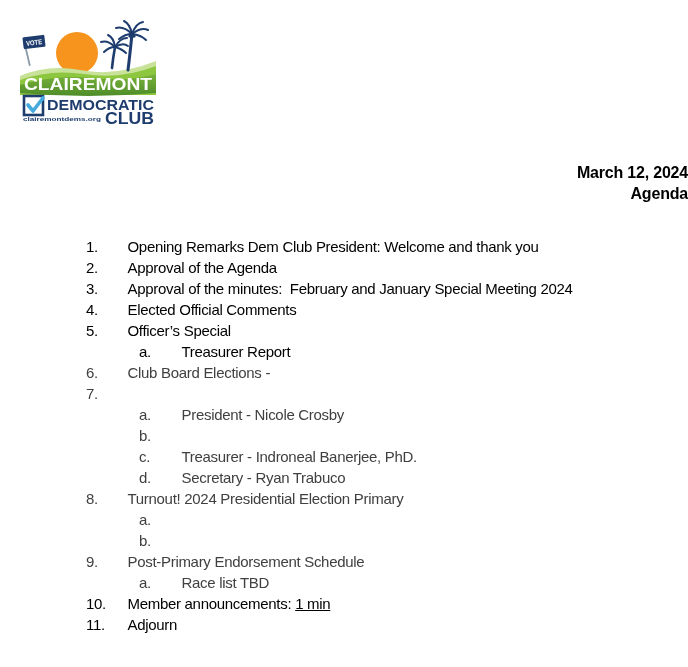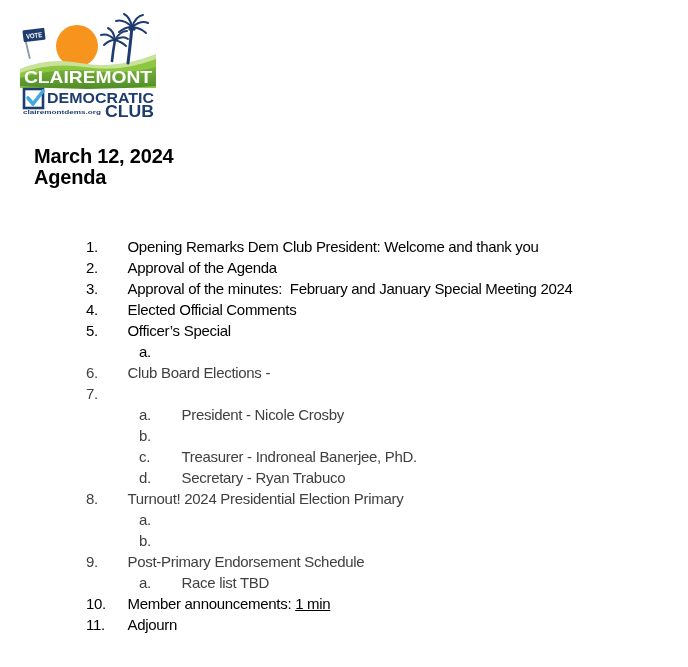--- a/index.html
+++ b/index.html
@@ -4,25 +4,25 @@
 <style>
   html,body { margin:0; padding:0; }
   body {
     width:688px; height:667px;
     background:#ffffff;
     font-family:"Liberation Sans", sans-serif;
     position:relative;
     overflow:hidden;
   }
   .logo {
-    position:absolute; left:20px; top:12px; width:136px; height:106px;
+    position:absolute; left:20px; top:19px; width:136px; height:106px;
   }
   .title-block {
-    position:absolute; top:146px; left:0; width:654px; padding-left:34px;
-    text-align:left; font-weight:bold; font-size:20px; line-height:21px;
+    position:absolute; top:162px; left:0; width:654px; padding-left:34px;
+    text-align:right; font-weight:bold; font-size:16px; line-height:21px;
     color:#000000; letter-spacing:-0.2px;
   }
   .agenda-list {
     position:absolute; left:86px; top:215px;
     font-size:15px; line-height:21px; letter-spacing:-0.3px;
     color:#000000;
   }
   .row { position:relative; height:21px; white-space:pre; }
   .l1 { padding-left:26px; }
   .l2 { padding-left:80px; }
@@ -115,21 +115,21 @@
 
   <div class="row l1 black">
     <span class="marker">4.</span><span class="text">Elected Official Comments</span>
   </div>
 
   <div class="row l1 black">
     <span class="marker">5.</span><span class="text">Officer’s Special</span>
   </div>
 
   <div class="row l2 black">
-    <span class="marker">a.</span>
+    <span class="marker">a.</span><span class="text">Treasurer Report</span>
   </div>
 
   <div class="row l1 gray">
     <span class="marker">6.</span><span class="text">Club Board Elections -</span>
   </div>
 
   <div class="row l1 gray">
     <span class="marker">7.</span>
   </div>
 

